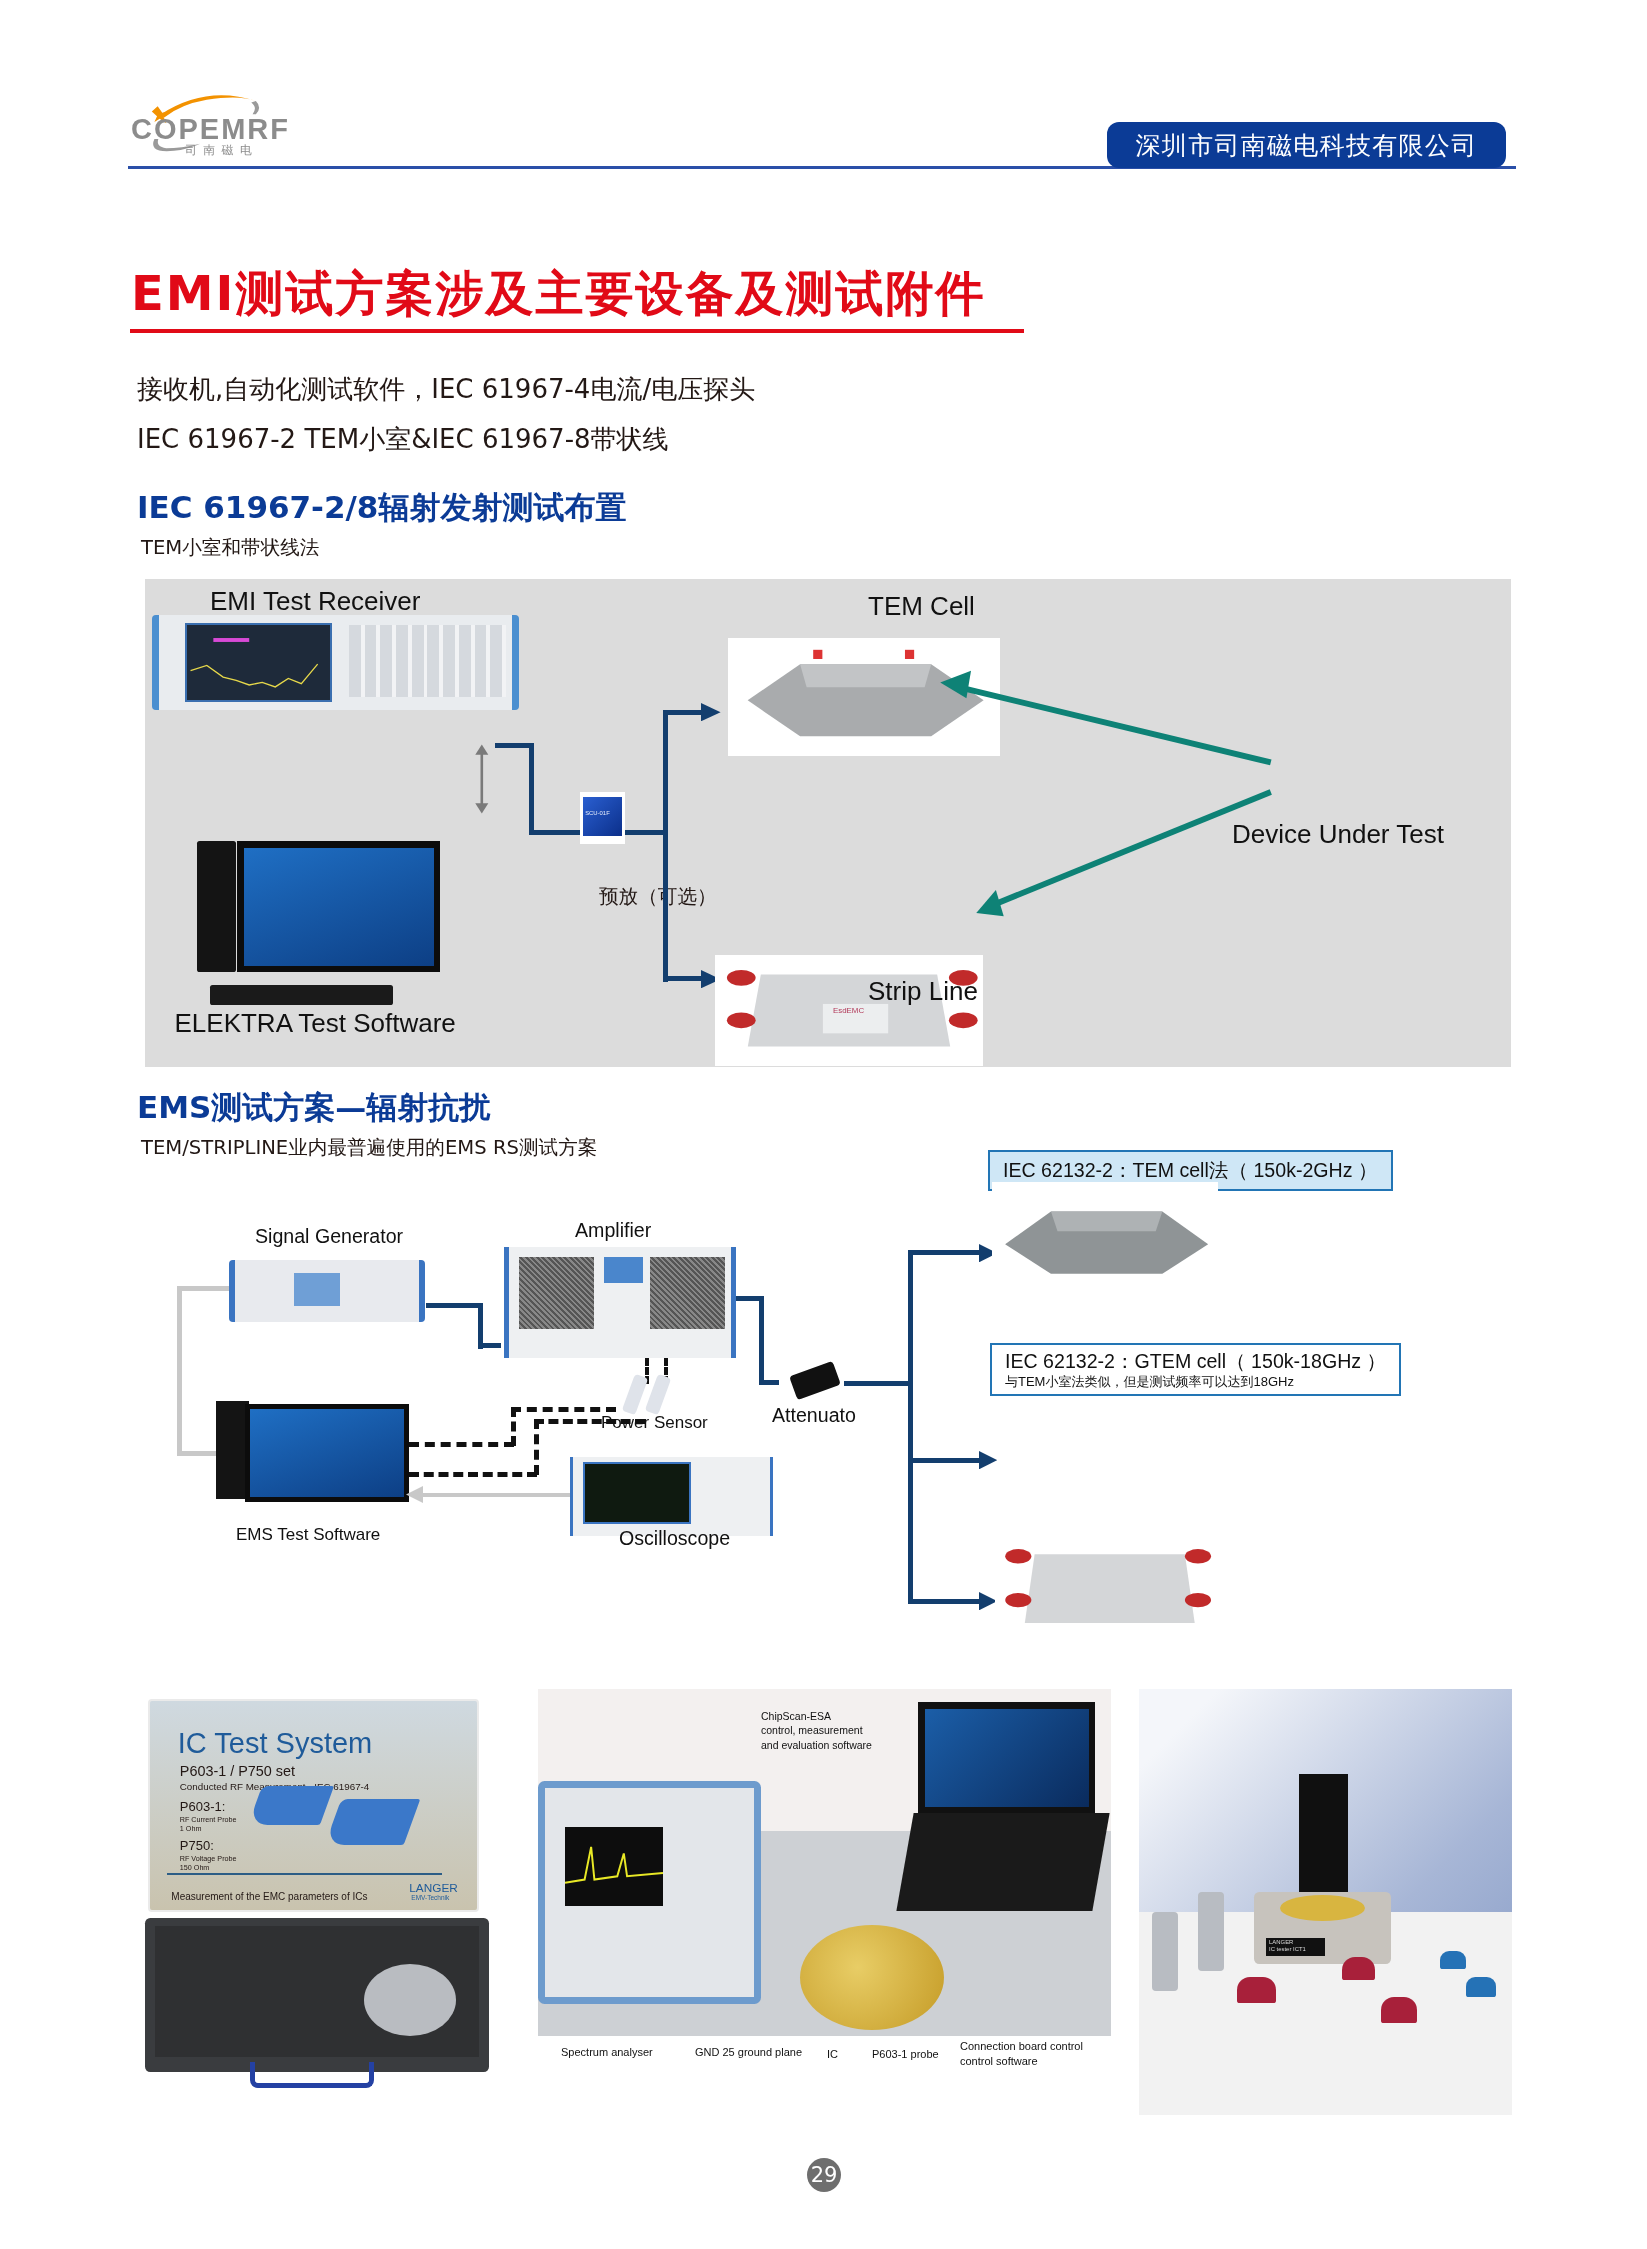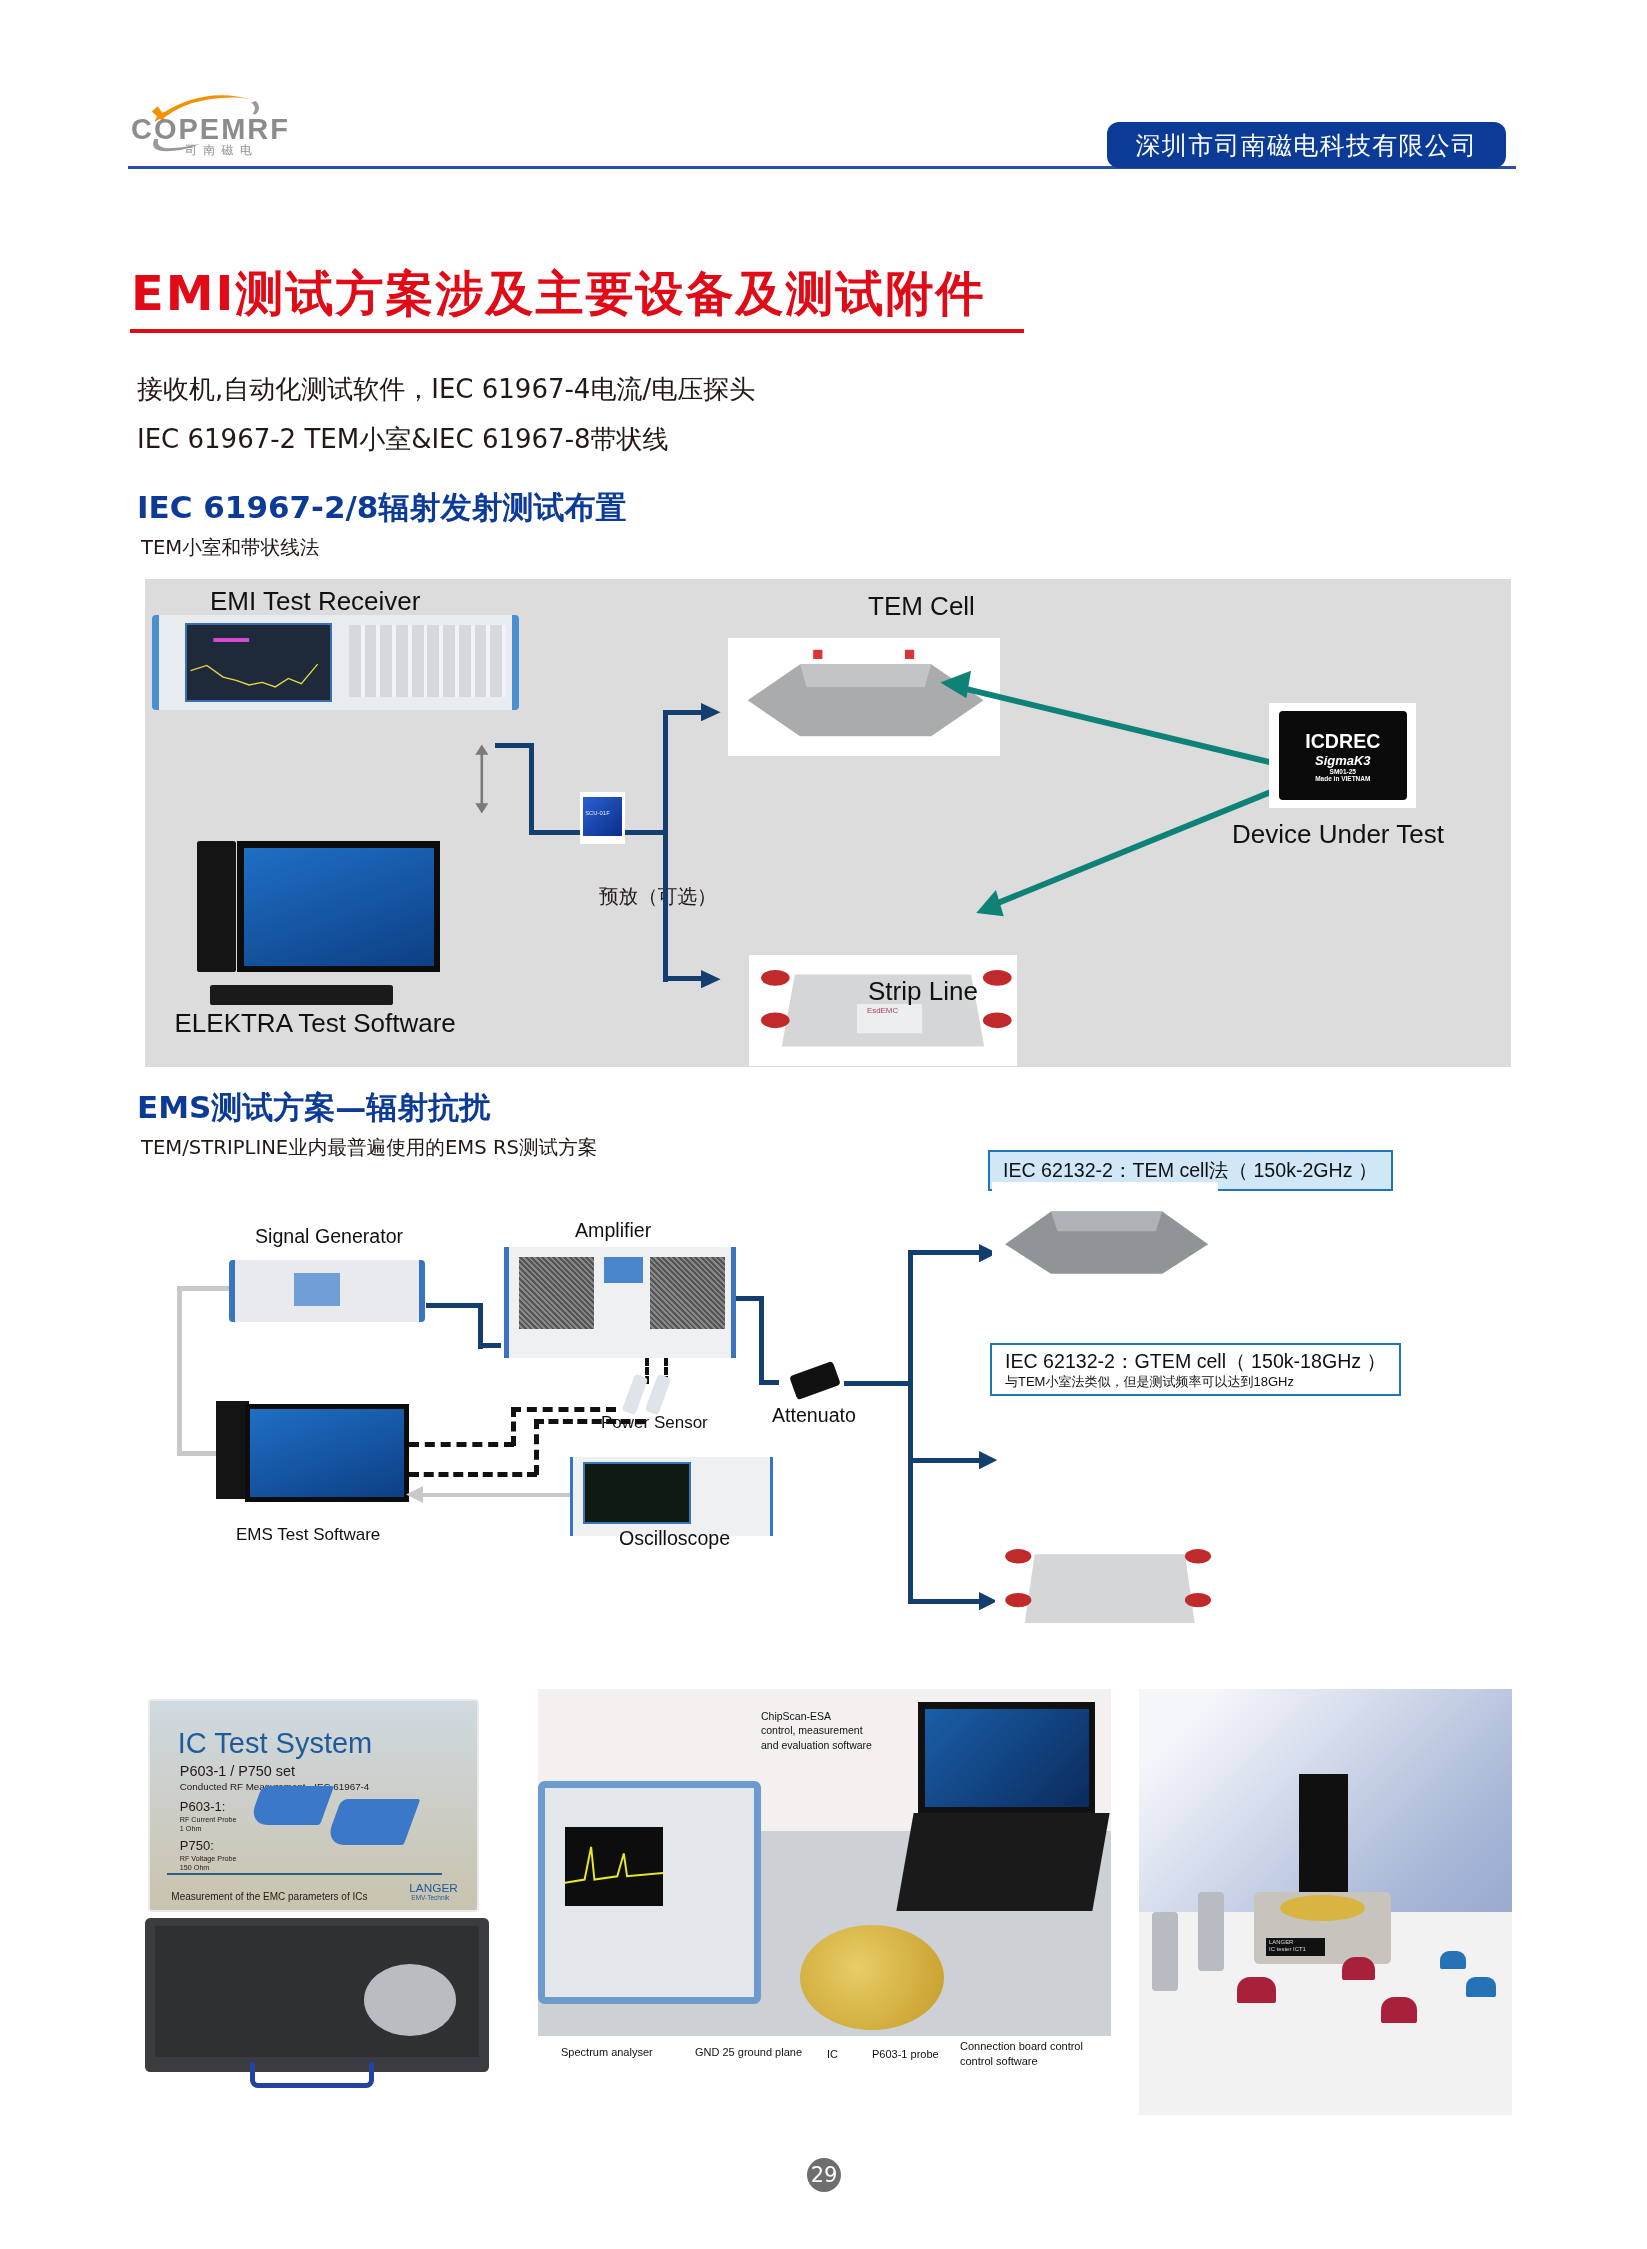--- a/index.html
+++ b/index.html
@@ -118,48 +118,40 @@
   <div class="abs diag-label" style="left:723px;top:11.8px;">TEM Cell</div>
   <div class="abs photo" style="left:583px;top:59px;width:272px;height:118px;">
     <svg width="272" height="118" viewBox="0 0 415 180">
       <polygon points="30,95 110,40 310,40 390,95 310,150 110,150" fill="#a9abad"></polygon>
       <polygon points="110,40 310,40 300,75 120,75" fill="#c2c4c6"></polygon>
       <rect x="130" y="18" width="14" height="14" fill="#d33"></rect>
       <rect x="270" y="18" width="14" height="14" fill="#d33"></rect>
     </svg>
   </div>
 
-  <div class="abs photo" style="left:604px;top:376px;width:268px;height:111px;">
+  <div class="abs photo" style="left:570px;top:376px;width:268px;height:111px;">
     <svg width="268" height="111" viewBox="0 0 410 170">
       <polygon points="70,30 340,30 360,140 50,140" fill="#d4d6d8"></polygon>
       <rect x="165" y="75" width="100" height="45" fill="#eceeef"></rect>
       <ellipse cx="40" cy="35" rx="22" ry="12" fill="#c12a2a"></ellipse>
       <ellipse cx="380" cy="35" rx="22" ry="12" fill="#c12a2a"></ellipse>
       <ellipse cx="40" cy="100" rx="22" ry="12" fill="#c12a2a"></ellipse>
       <ellipse cx="380" cy="100" rx="22" ry="12" fill="#c12a2a"></ellipse>
     </svg>
     <div class="abs" style="left:118px;top:51px;font-size:7.9px;font-family:'Liberation Sans',sans-serif;color:#b23a5a;">EsdEMC</div>
   </div>
   <div class="abs diag-label" style="left:723px;top:397px;">Strip Line</div>
 
   <svg class="abs" style="left:0;top:0;" width="1366" height="488" viewBox="0 0 2087 745">
     <line x1="1720" y1="280" x2="1235" y2="163" stroke="#0e8276" stroke-width="9"></line>
     <polygon points="1215,158 1262,140 1255,182" fill="#0e8276"></polygon>
     <line x1="1720" y1="325" x2="1290" y2="500" stroke="#0e8276" stroke-width="9"></line>
     <polygon points="1270,510 1300,475 1312,515" fill="#0e8276"></polygon>
   </svg>
 
-  <div class="abs photo" style="left:1124px;top:124px;width:147px;height:105px;">
-    <div class="ic-chip abs" style="left:9.8px;top:7.9px;width:128px;height:89px;border-radius:3.9px;">
-      <div style="font-size:19.6px;margin-top:19.6px;">ICDREC</div>
-      <div style="font-size:13px;font-style:italic;">SigmaK3</div>
-      <div style="font-size:6.5px;">SM01-25</div>
-      <div style="font-size:6.5px;">Made in VIETNAM</div>
-    </div>
-  </div>
   <div class="abs diag-label" style="left:1087px;top:240px;">Device Under Test</div>
 </div>
 
 <div class="abs section-title" id="ems-title">EMS测试方案—辐射抗扰</div>
 <div class="abs section-sub" id="ems-sub">TEM/STRIPLINE业内最普遍使用的EMS RS测试方案</div>
 
 <div class="abs" style="left:0;top:0;width:1647px;height:1676px;pointer-events:none;">
   <div class="abs ems-label" style="left:255px;top:1225px;">Signal Generator</div>
   <div class="abs" style="left:229px;top:1260px;width:196px;height:62px;background:#e8eaee;border-left:6.5px solid #3a74c1;border-right:6.5px solid #3a74c1;border-radius:3.9px;">
     <div class="abs" style="left:59px;top:13px;width:46px;height:33px;background:#6f9fd6;"></div>

